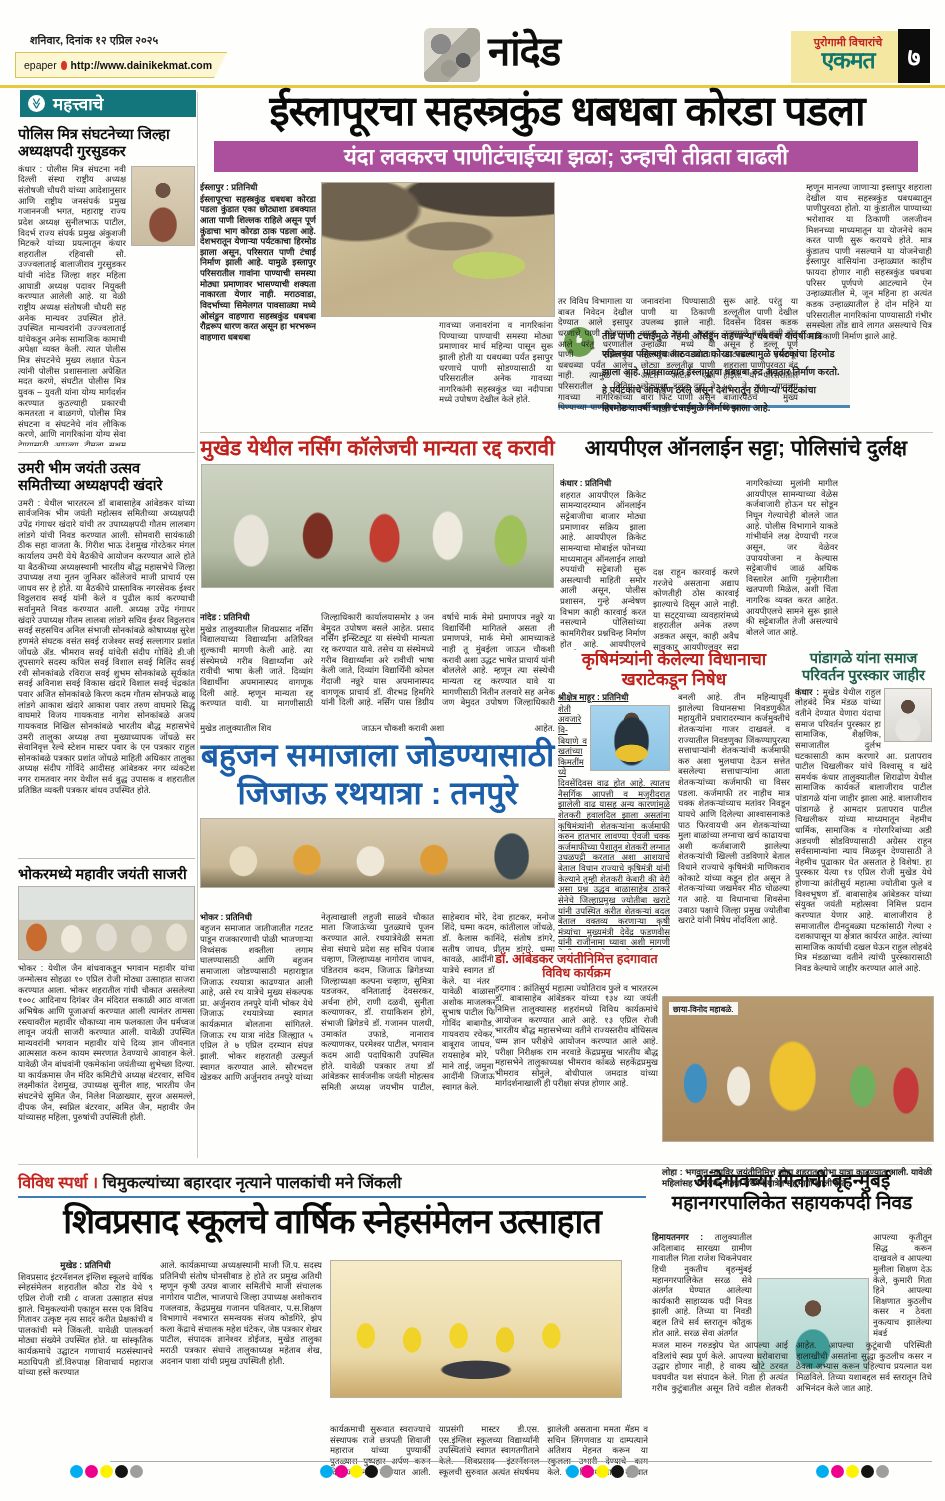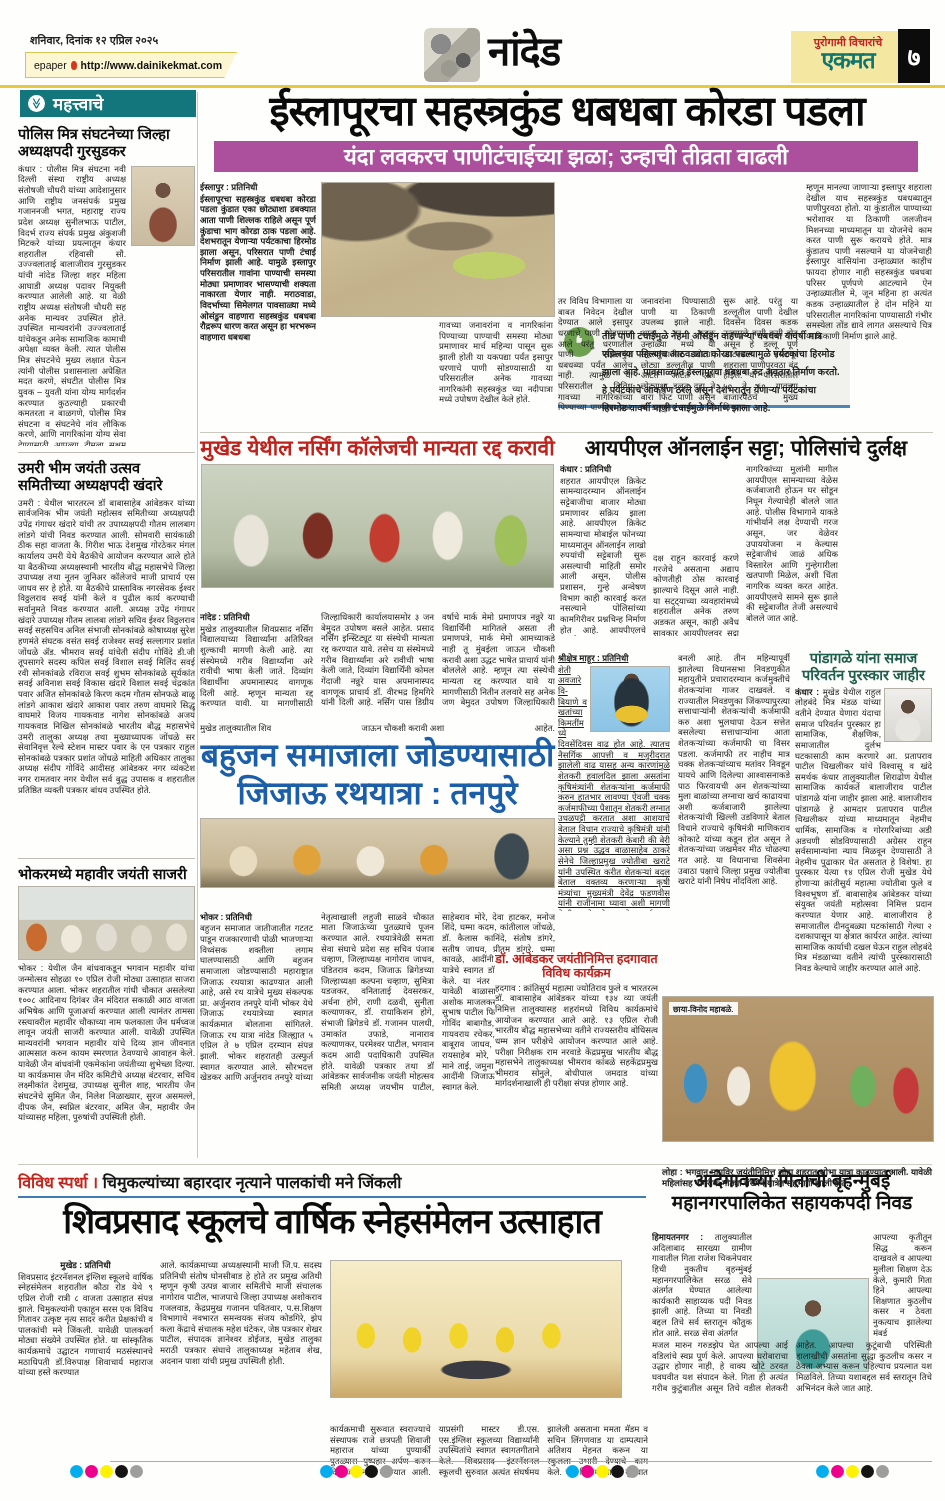--- a/index.html
+++ b/index.html
@@ -123,21 +123,21 @@
   .hline{border-top:1px solid #c9c9c0;}
   .frag{font-size:8.5px;color:#1c1c1c;display:flex;justify-content:space-between;overflow:hidden;white-space:nowrap;}
 </style>
 </head>
 <body>
 
 <div id="page">
 
   <div class="abs" style="left:0;top:0;width:945px;height:86px;">
     <div class="abs date" style="left:30px;top:32px;">शनिवार, दिनांक १२ एप्रिल २०२५</div>
-    <div class="abs epaper" style="left:25px;top:52px;width:188px;height:20px;">
+    <div class="abs epaper" style="left:15px;top:52px;width:188px;height:20px;">
       <span>epaper</span>
       <span class="edot"></span>
       <span style="font-weight:bold;">http://www.dainikekmat.com</span>
     </div>
     <div class="abs mapicon" style="left:424px;top:28px;"></div>
     <div class="abs edition" style="left:488px;top:22px;">नांदेड</div>
     <div class="abs masthead" style="left:791px;top:31px;width:102px;height:45px;">
       <div class="mast-tag">पुरोगामी विचारांचे</div>
       <div class="mast-name">एकमत</div>
     </div>
@@ -174,21 +174,21 @@
 
   <div class="abs leadhead" style="left:202px;top:90px;width:730px;">ईस्लापूरचा सहस्त्रकुंड धबधबा कोरडा पडला</div>
   <div class="abs purpleband" style="left:214px;top:141px;width:704px;height:31px;">यंदा लवकरच पाणीटंचाईच्या झळा; उन्हाची तीव्रता वाढली</div>
 
   <div class="abs" style="left:200px;top:180px;width:733px;height:250px;">
     <div class="abs j" style="left:0;top:2px;width:116px;height:246px;font-weight:600;">
       <span class="by">ईस्लापुर : प्रतिनिधी</span>
       <span>ईस्लापूरचा सहस्त्रकुंड धबधबा कोरडा पडला कुंडात एका छोट्याशा डबक्यात आता पाणी शिल्लक राहिले असून पूर्ण कुंडाचा भाग कोरडा ठाक पडला आहे. देशभरातून येणाऱ्या पर्यटकाचा हिरमोड झाला असून, परिसरात पाणी टंचाई निर्माण झाली आहे. यामुळे इस्लापुर परिसरातील गावांना पाण्याची समस्या मोठ्या प्रमाणावर भासण्याची शक्यता नाकारता येणार नाही. मराठवाडा, विदर्भाच्या सिमेलगत पावसाळ्या मध्ये ओसंडुन वाहणारा सहस्त्रकुंड धबधबा रौद्ररूप धारण करत असून हा भरभरून वाहणारा धबधबा</span>
     </div>
     <div class="ph p-water abs" style="left:121px;top:2px;width:232px;height:133px;"></div>
-    <div class="abs j" style="left:239px;top:140px;width:114px;height:108px;">गावच्या जनावरांना व नागरिकांना पिण्याच्या पाण्याची समस्या मोठ्या प्रमाणावर मार्च महिन्या पासून सुरू झाली होती या यकपद्या पर्यंत इसापुर धरणाचे पाणी सोडण्यासाठी या परिसरातील अनेक गावच्या नागरिकांनी सहस्त्रकुंड च्या नदीपात्रा मध्ये उपोषण देखील केले होते.</div>
+    <div class="abs j" style="left:239px;top:140px;width:114px;height:108px;">गावच्या जनावरांना व नागरिकांना पिण्याच्या पाण्याची समस्या मोठ्या प्रमाणावर मार्च महिन्या पासून सुरू झाली होती या धबधब्या पर्यंत इसापुर धरणाचे पाणी सोडण्यासाठी या परिसरातील अनेक गावच्या नागरिकांनी सहस्त्रकुंड च्या नदीपात्रा मध्ये उपोषण देखील केले होते.</div>
     <div class="abs quotebox" style="left:358px;top:4px;width:240px;height:74px;">
       <span class="qi">❛</span>
       <span class="qt">तीव्र पाणी टंचाईमुळे नेहमी ओसंडून वाहणाऱ्या धबधबा यावर्षी मात्र एप्रिलच्या पहिल्याच आठवड्यात कोरडा पडल्यामुळे पर्यटकांचा हिरमोड झाला आहे. पावसाळ्यात ईस्लापूरचा धबधबा रुद्र अवतार निर्माण करतो. हे पर्यटकांचे आकर्षण ठरले असून देशभरातून येणाऱ्या पर्यटकांचा हिरमोड यावर्षी पाणी टंचाईमुळे निर्माण झाला आहे.</span>
     </div>
     <div class="abs j cols3" style="left:358px;top:92px;width:240px;height:156px;">तर विविध विभागाला या बाबत निवेदन देखील देण्यात आले इसापुर धरणाचे पाणी सोडण्यात आले परंतु धरणातील पाणी सहस्त्रकुंड धबधब्या पर्यंत आलेच नाही. त्यामुळे या परिसरातील विविध गावच्या नागरिकांच्या पिण्याच्या पाण्याचा प्रश्न, जनावरांना पिण्यासाठी पाणी या ठिकाणी उपलब्ध झाले नाही. आता तर कडक उन्हाळ्या मध्ये या सहस्रकुंडातील छोट्या, छोट्या डल्लूतील पाणी आटत आटत एका छोट्याशा डलूत दहा ते बारा फिट पाणी असून या डलूतुनच सध्या पाणी सुरू आहे. परंतु या डल्लूतील पाणी देखील दिवसेंन दिवस कडक उन्हामुळे कमी कमी होत असून हे डल्लू पूर्ण आटल्यास इस्लापूर शहराला पाणीपुरवठा बंद होईल. या परिसरातील ५० ते ६० गावच्या बाजारपेठेचे मुख्य ठिकाण</div>
     <div class="abs j" style="left:606px;top:2px;width:126px;height:246px;">म्हणून मानल्या जाणाऱ्या इस्लापुर शहराला देखील याच सहस्त्रकुंड धबधब्यातून पाणीपुरवठा होतो. या कुंडातील पाण्याच्या भरोशावर या ठिकाणी जलजीवन मिशनच्या माध्यमातून या योजनेचे काम करत पाणी सुरू करायचे होते. मात्र कुंडातच पाणी नसल्याने या योजनेचाही ईस्लापुर वासियांना उन्हाळ्यात काहीच फायदा होणार नाही सहस्त्रकुंड धबधबा परिसर पूर्णपणे आटल्याने ऐन उन्हाळ्यातील मे, जून महिना हा अत्यंत कडक उन्हाळ्यातील हे दोन महिने या परिसरातील नागरिकांना पाण्यासाठी गंभीर समस्येला तोंड द्यावे लागत असल्याचे चित्र या ठिकाणी निर्माण झाले आहे.</div>
   </div>
 
   <div class="abs hline" style="left:200px;top:432px;width:733px;"></div>
 
@@ -196,34 +196,35 @@
     <div class="redhead" style="font-size:21px;">मुखेड येथील नर्सिंग कॉलेजची मान्यता रद्द करावी</div>
     <div class="ph p-protest" style="width:351px;height:122px;margin:4px 0 4px 1px;"></div>
     <div class="j cols3" style="height:100px;">
       <span class="by">नांदेड : प्रतिनिधी</span>
       <span>मुखेड तालुक्यातील शिवप्रसाद नर्सिंग विद्यालयाच्या विद्यार्थ्यांना अतिरिक्त शुल्काची मागणी केली आहे. त्या संस्थेमध्ये गरीब विद्यार्थ्यांना अरे रावीची भाषा केली जाते. दिव्यांग विद्यार्थींना अपमानास्पद वागणूक दिली आहे. म्हणून मान्यता रद्द करण्यात यावी. या मागणीसाठी जिल्हाधिकारी कार्यालयासमोर ३ जन बेमुदत उपोषण बसले आहेत. प्रसाद नर्सिंग इन्स्टिट्यूट या संस्थेची मान्यता रद्द करण्यात यावे. तसेच या संस्थेमध्ये गरीब विद्यार्थ्यांना अरे रावीची भाषा केली जाते, दिव्यांग विद्यार्थिंनी कोमल गेंदाजी नन्नुरे यास अपमानास्पद वागणूक प्राचार्य डॉ. वीरभद्र हिमगिरे यांनी दिली आहे. नर्सिंग पास डिग्रीय वर्षाचे मार्क मेमो प्रमाणपत्र नन्नुरे या विद्यार्थिंनी मागितले असता ती प्रमाणपत्रे, मार्क मेमो आमच्याकडे नाही तू मुंबईला जाऊन चौकशी करावी अशा उद्धट भाषेत प्राचार्य यांनी बोललेले आहे. म्हणून त्या संस्थेची मान्यता रद्द करण्यात यावे या मागणीसाठी नितीन तलवारे सह अनेक जण बेमुदत उपोषण जिल्हाधिकारी कार्यालयासमोर ४ दिवसापासून सुरू आहे. आज्यप प्रशासनाने कांक्षीन दखल घेतली नसल्याचे उपोषन कर्तांनी सांगितले सदर निवेदनावर नितिन तलवारे, रमेश गायकवाड, सुनिल तोटरे आदीच्या सह्या आहेत.</span>
     </div>
   </div>
 
   <div class="abs" style="left:560px;top:436px;width:372px;height:208px;">
     <div class="blackhead" style="font-size:21px;">आयपीएल ऑनलाईन सट्टा; पोलिसांचे दुर्लक्ष</div>
-    <div style="display:flex;gap:7px;margin-top:4px;">
+    <div style="display:flex;gap:7px;margin-top:18px;">
       <div class="j" style="width:86px;height:172px;">
         <span class="by">कंधार : प्रतिनिधी</span>
         <span>शहरात आयपीएल क्रिकेट सामन्यादरम्यान ऑनलाईन सट्टेबाजीचा बाजार मोठ्या प्रमाणावर सक्रिय झाला आहे. आयपीएल क्रिकेट सामन्याचा मोबाईल फोनच्या माध्यमातून ऑनलाईन लाखो रुपयांची सट्टेबाजी सुरू असल्याची माहिती समोर आली असून, पोलीस प्रशासन, गुन्हे अन्वेषण विभाग काही कारवाई करत नसल्याने पोलिसांच्या कामगिरीवर प्रश्नचिन्ह निर्माण होत आहे. आयपीएलचे सामने</span>
       </div>
       <div class="j" style="width:86px;height:172px;padding-top:0;">
         <div style="height:89px;"></div>
         <span>दक्ष राहून कारवाई करणे गरजेचे असताना अद्याप कोणतीही ठोस कारवाई झाल्याचे दिसून आले नाही. या सट्ट्याच्या व्यवहारांमध्ये शहरातील अनेक तरुण अडकत असून, काही अवैध सावकार आयपीएलवर सट्टा लावण्यासाठी आभाळाच्या सव्वा व्याज दराने आर्थिक रसद पुरवत असतात त्याचे परिणाम सामाजिक आणि आर्थिक पातळीवर गंभीर होत, असून शहरातील प्रतिष्ठित</span>
       </div>
       <div class="j" style="width:92px;height:172px;">नागरिकांच्या मुलांनी मागील आयपीएल सामन्याच्या वेळेस कर्जबाजारी होऊन घर सोडून निघून गेल्याचेही बोलले जात आहे. पोलीस विभागाने याकडे गांभीर्याने लक्ष देण्याची गरज असून, जर वेळेवर उपाययोजना न केल्यास सट्टेबाजीचं जाळं अधिक विस्तारेल आणि गुन्हेगारीला खतपाणी मिळेल, अशी चिंता नागरिक व्यक्त करत आहेत. आयपीएलचे सामने सुरू झाले की सट्टेबाजीत तेजी असल्याचे बोलले जात आहे.</div>
     </div>
   </div>
 
   <div class="abs" style="left:558px;top:650px;width:232px;height:300px;overflow:hidden;">
+    <div class="redhead" style="font-size:17px;">कृषिमंत्र्यांनी केलेल्या विधानाचा खराटेकडून निषेध</div>
     <div style="display:flex;gap:8px;margin-top:3px;">
       <div class="j" style="width:112px;height:258px;text-decoration:underline;">
         <span class="by">श्रीक्षेत्र माहूर : प्रतिनिधी</span>
         <div class="ph p-minister" style="width:78px;height:64px;float:right;margin:1px 0 2px 3px;"></div>
         <span>शेती अवजारे वि-बियाणे व खतांच्या किमतींमध्ये दिवसेंदिवस वाढ होत आहे. त्यातच नैसर्गिक आपत्ती व मजुरीदरात झालेली वाढ यासह अन्य कारणांमुळे शेतकरी हवालदिल झाला असतांना कृषिमंत्र्यांनी शेतकऱ्यांना कर्जमाफी करुन हातभार लावण्या ऐवजी चक्क कर्जमाफीच्या पैशातून शेतकरी लग्नात उधळपट्टी करतात अशा आशयाचे बेताल विधान राज्याचे कृषिमंत्री यांनी केल्याने तुम्ही शेतकरी केबारी की बेरी असा प्रश्न उद्धव बाळासाहेब ठाकरे सेनेचे जिल्हाप्रमुख ज्योतीबा खराटे यांनी उपस्थित करीत शेतकऱ्यां बदल बेताल वक्तव्य करणाऱ्या कृषी मंत्र्यांचा मुख्यमंत्री देवेंद्र फडणवीस यांनी राजीनामा घ्यावा अशी मागणी केली आहे. गेल्या दोन वर्षापासून अतिवृष्टी, निसर्गाचा असमतोल, शेतमालाला भाव नसणे व रब्बी हंगामास पाणी अतिशय कमी असल्यामुळे शेतकऱ्यांची आजची आर्थिक परिस्थिती बिकट</span>
       </div>
       <div class="j" style="width:112px;height:258px;">बनली आहे. तीन महिन्यापूर्वी झालेल्या विधानसभा निवडणुकीत महायुतीने प्रचारादरम्यान कर्जमुक्तीचे शेतकऱ्यांना गाजर दाखवले. व राज्यातील निवडणुका जिंकण्यापुरत्या सत्ताधाऱ्यांनी शेतकऱ्यांची कर्जमाफी करु अशा भुलथापा देऊन सत्तेत बसलेल्या सत्ताधाऱ्यांना आता शेतकऱ्यांच्या कर्जमाफी चा विसर पडला. कर्जमाफी तर नाहीच मात्र चक्क शेतकऱ्यांच्याच मतांवर निवडून यायचे आणि दिलेल्या आश्वासनाकडे पाठ फिरवायची अन शेतकऱ्यांच्या मुला बाळांच्या लग्नाचा खर्च काढायचा अशी कर्जबाजारी झालेल्या शेतकऱ्यांची खिल्ली उडविणारे बेताल विधाने राज्याचे कृषिमंत्री माणिकराव कोकाटे यांच्या कडून होत असून ते शेतकऱ्यांच्या जखमेवर मीठ चोळल्या गत आहे. या विधानाचा शिवसेना उबाठा पक्षाचे जिल्हा प्रमुख ज्योतीबा खराटे यांनी निषेध नोंदविला आहे.</div>
     </div>
   </div>
 

